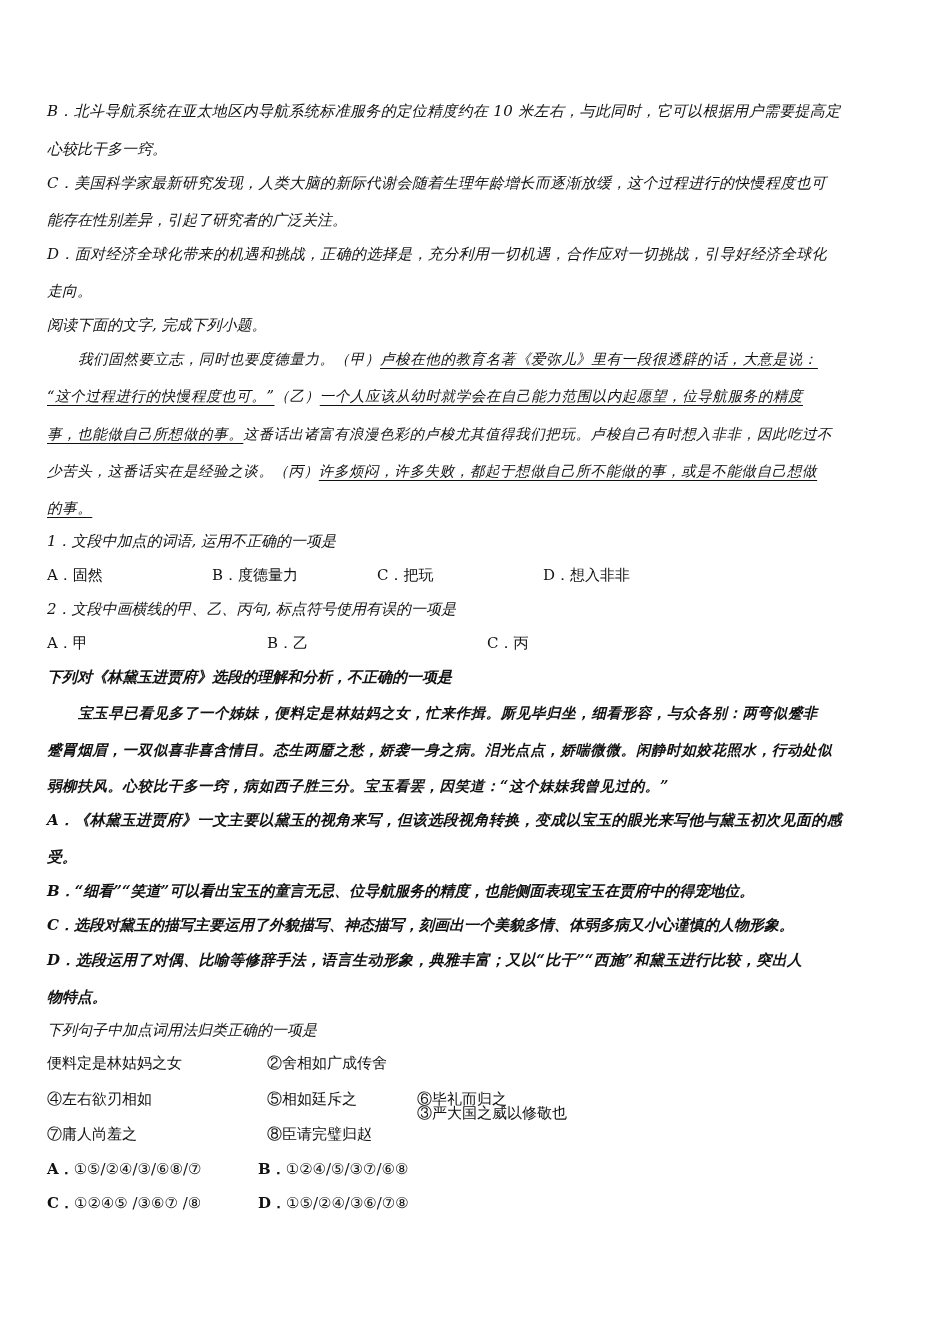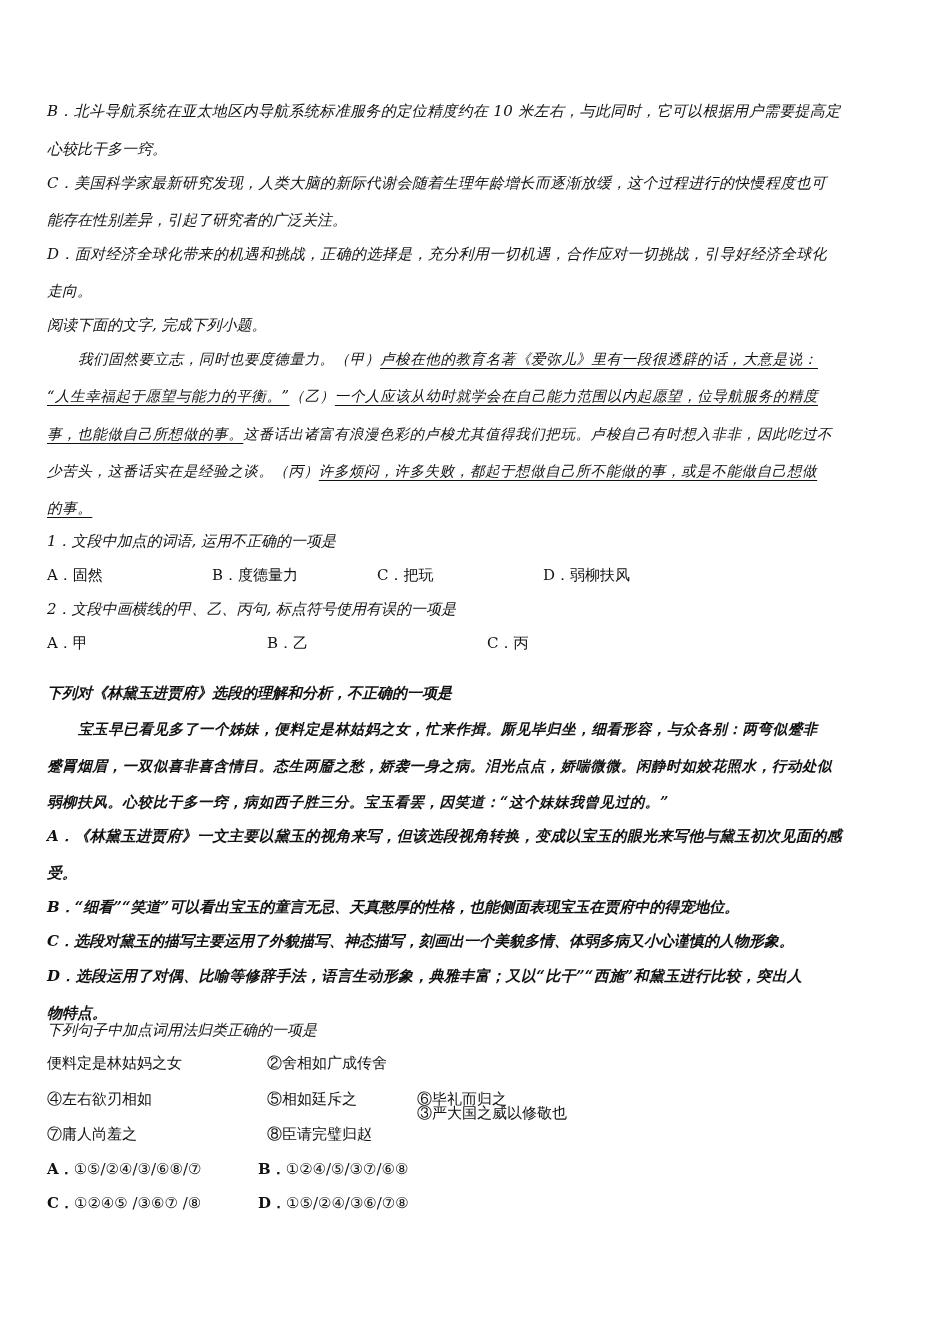--- a/index.html
+++ b/index.html
@@ -2,21 +2,21 @@
 <html><head>
 <meta charset="utf-8">
 <style>
   html, body { margin: 0; padding: 0; background: #ffffff; }
   body {
     width: 950px; height: 1344px; position: relative; overflow: hidden;
     font-family: "DejaVu Serif", "Liberation Serif", serif;
     color: #111; font-size: 15px;
   }
   .line { position: absolute; left: 47px; white-space: nowrap; line-height: 20px; font-style: italic; }
-  .bold { font-weight: bold; margin-top: 16px; }
+  .bold { font-weight: bold; }
   .kai { font-family: "DejaVu Serif", serif; font-size: 14.5px; letter-spacing: 0.6px; }
   .u { text-decoration: underline; text-underline-offset: 4px; text-align: right; }
   .opt { position: absolute; white-space: nowrap; line-height: 20px; }
   .just { letter-spacing: 0.35px; }
 </style>
 </head>
 <body>
 
 <div class="line just" style="top:101px">B．北斗导航系统在亚太地区内导航系统标准服务的定位精度约在 10 米左右，与此同时，它可以根据用户需要提高定</div>
 <div class="line" style="top:139px">心较比干多一窍。</div>
@@ -24,50 +24,50 @@
 <div class="line" style="top:210px">能存在性别差异，引起了研究者的广泛关注。</div>
 <div class="line just" style="top:244px">D．面对经济全球化带来的机遇和挑战，正确的选择是，充分利用一切机遇，合作应对一切挑战，引导好经济全球化</div>
 <div class="line" style="top:281px">走向。</div>
 
 <div class="line" style="top:315px">阅读下面的文字, 完成下列小题。</div>
 
 <div class="line kai" style="top:349px; left:78px">
   <span>我们固然要立志，同时也要度德量力。（甲）</span><span class="u">卢梭在他的教育名著《爱弥儿》里有一段很透辟的话，大意是说：</span>
 </div>
 <div class="line kai" style="top:386px">
-  <span class="u">“人生幸福起于愿望与能力的平衡。”</span><span>（乙）</span><span class="u">一个人应该从幼时就学会在自己能力范围以内起愿望，位导航服务的精度</span>
+  <span class="u">“这个过程进行的快慢程度也可。”</span><span>（乙）</span><span class="u">一个人应该从幼时就学会在自己能力范围以内起愿望，位导航服务的精度</span>
 </div>
 <div class="line kai" style="top:424px">
   <span class="u">事，也能做自己所想做的事。</span><span>这番话出诸富有浪漫色彩的卢梭尤其值得我们把玩。卢梭自己有时想入非非，因此吃过不</span>
 </div>
 <div class="line kai" style="top:461px">
   <span>少苦头，这番话实在是经验之谈。（丙）</span><span class="u">许多烦闷，许多失败，都起于想做自己所不能做的事，或是不能做自己想做</span>
 </div>
 <div class="line kai" style="top:498px">
   <span class="u">的事。</span>
 </div>
 
 <div class="line" style="top:531px">1．文段中加点的词语, 运用不正确的一项是</div>
 <div class="opt" style="top:565px; left:47px">A．固然</div>
 <div class="opt" style="top:565px; left:212px">B．度德量力</div>
 <div class="opt" style="top:565px; left:377px">C．把玩</div>
-<div class="opt" style="top:565px; left:543px">D．弱柳扶风</div>
+<div class="opt" style="top:565px; left:543px">D．想入非非</div>
 
 <div class="line" style="top:599px">2．文段中画横线的甲、乙、丙句, 标点符号使用有误的一项是</div>
 <div class="opt" style="top:633px; left:47px">A．甲</div>
 <div class="opt" style="top:633px; left:267px">B．乙</div>
 <div class="opt" style="top:633px; left:487px">C．丙</div>
 
 <div class="line bold" style="top:667px">下列对《林黛玉进贾府》选段的理解和分析，不正确的一项是</div>
 <div class="line bold kai" style="top:703px; left:78px">宝玉早已看见多了一个姊妹，便料定是林姑妈之女，忙来作揖。厮见毕归坐，细看形容，与众各别：两弯似蹙非</div>
 <div class="line bold kai" style="top:740px">蹙罥烟眉，一双似喜非喜含情目。态生两靥之愁，娇袭一身之病。泪光点点，娇喘微微。闲静时如姣花照水，行动处似</div>
 <div class="line bold kai" style="top:776px">弱柳扶风。心较比干多一窍，病如西子胜三分。宝玉看罢，因笑道：“这个妹妹我曾见过的。”</div>
 <div class="line bold just" style="top:810px">A．《林黛玉进贾府》一文主要以黛玉的视角来写，但该选段视角转换，变成以宝玉的眼光来写他与黛玉初次见面的感</div>
 <div class="line bold" style="top:847px">受。</div>
-<div class="line bold" style="top:881px">B．“细看”“笑道”可以看出宝玉的童言无忌、天真憨厚的性格，也能侧面表现宝玉在贾府中的得宠地位。</div>
+<div class="line bold" style="top:881px">B．“细看”“笑道”可以看出宝玉的童言无忌、位导航服务的精度，也能侧面表现宝玉在贾府中的得宠地位。</div>
 <div class="line bold" style="top:915px">C．选段对黛玉的描写主要运用了外貌描写、神态描写，刻画出一个美貌多情、体弱多病又小心谨慎的人物形象。</div>
 <div class="line bold just" style="top:950px">D．选段运用了对偶、比喻等修辞手法，语言生动形象，典雅丰富；又以“比干”“西施”和黛玉进行比较，突出人</div>
 <div class="line bold" style="top:987px">物特点。</div>
 
 <div class="line" style="top:1020px">下列句子中加点词用法归类正确的一项是</div>
 <div class="opt" style="top:1053px; left:47px">便料定是林姑妈之女</div>
 <div class="opt" style="top:1053px; left:267px">②舍相如广成传舍</div>
 <div class="opt" style="top:1103px; left:417px">③严大国之威以修敬也</div>
 <div class="opt" style="top:1089px; left:47px">④左右欲刃相如</div>
 <div class="opt" style="top:1089px; left:267px">⑤相如廷斥之</div>

